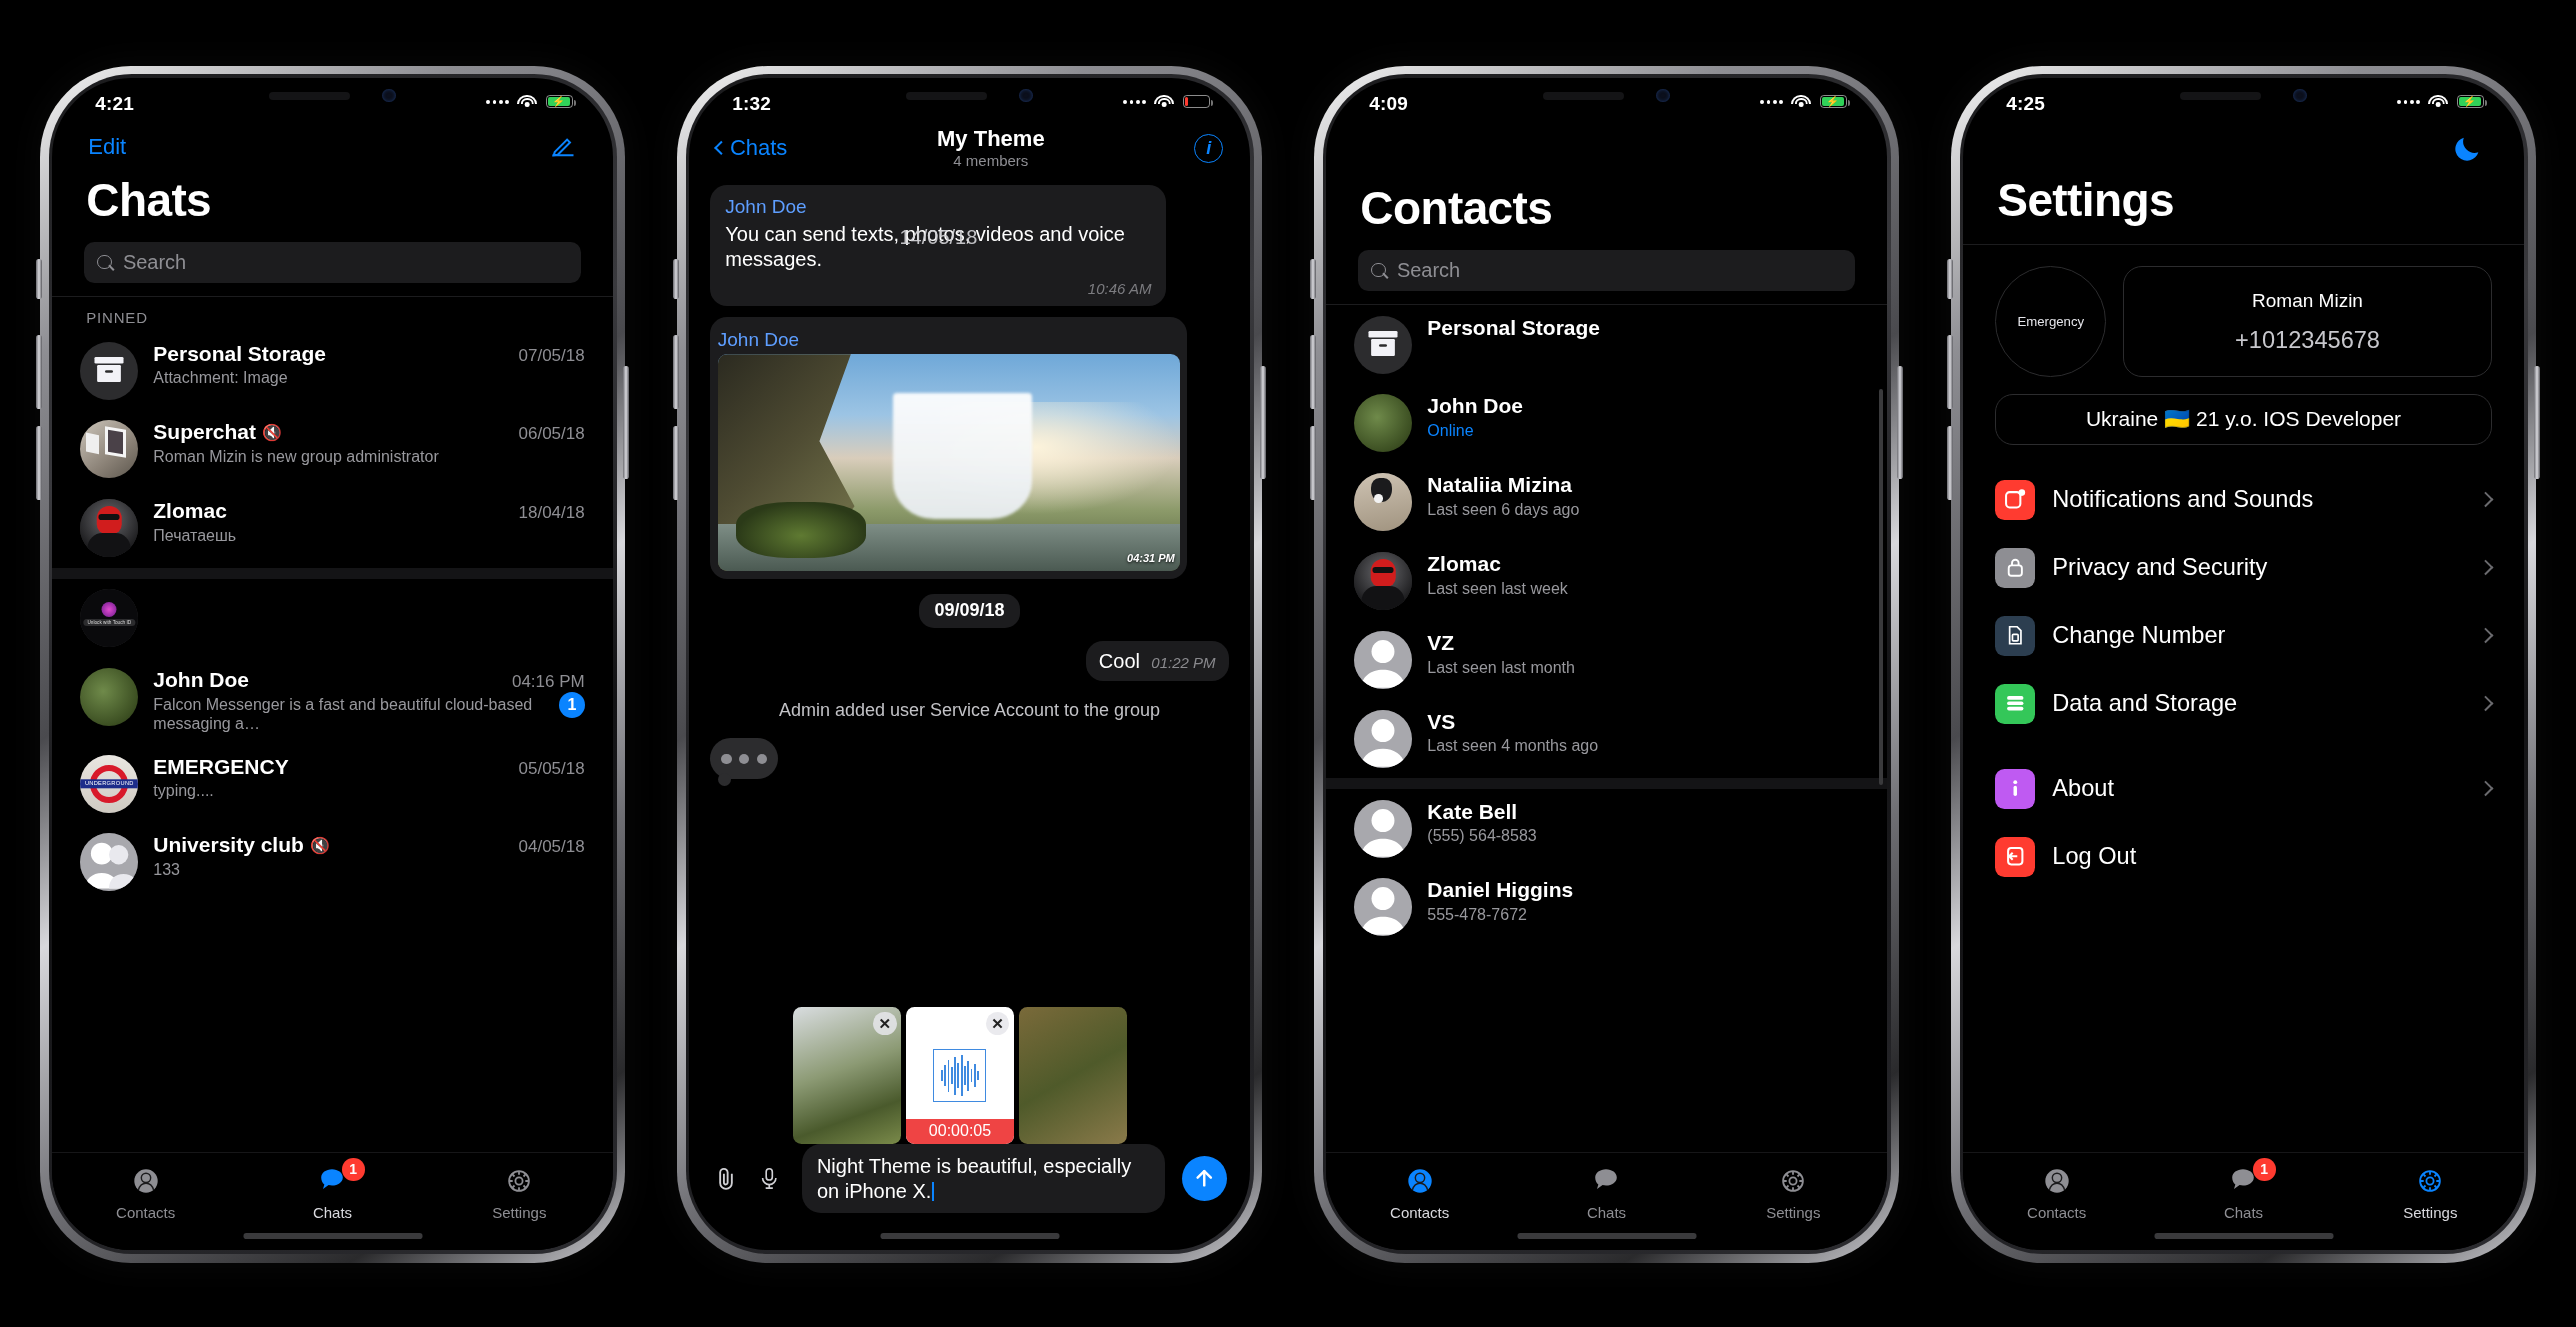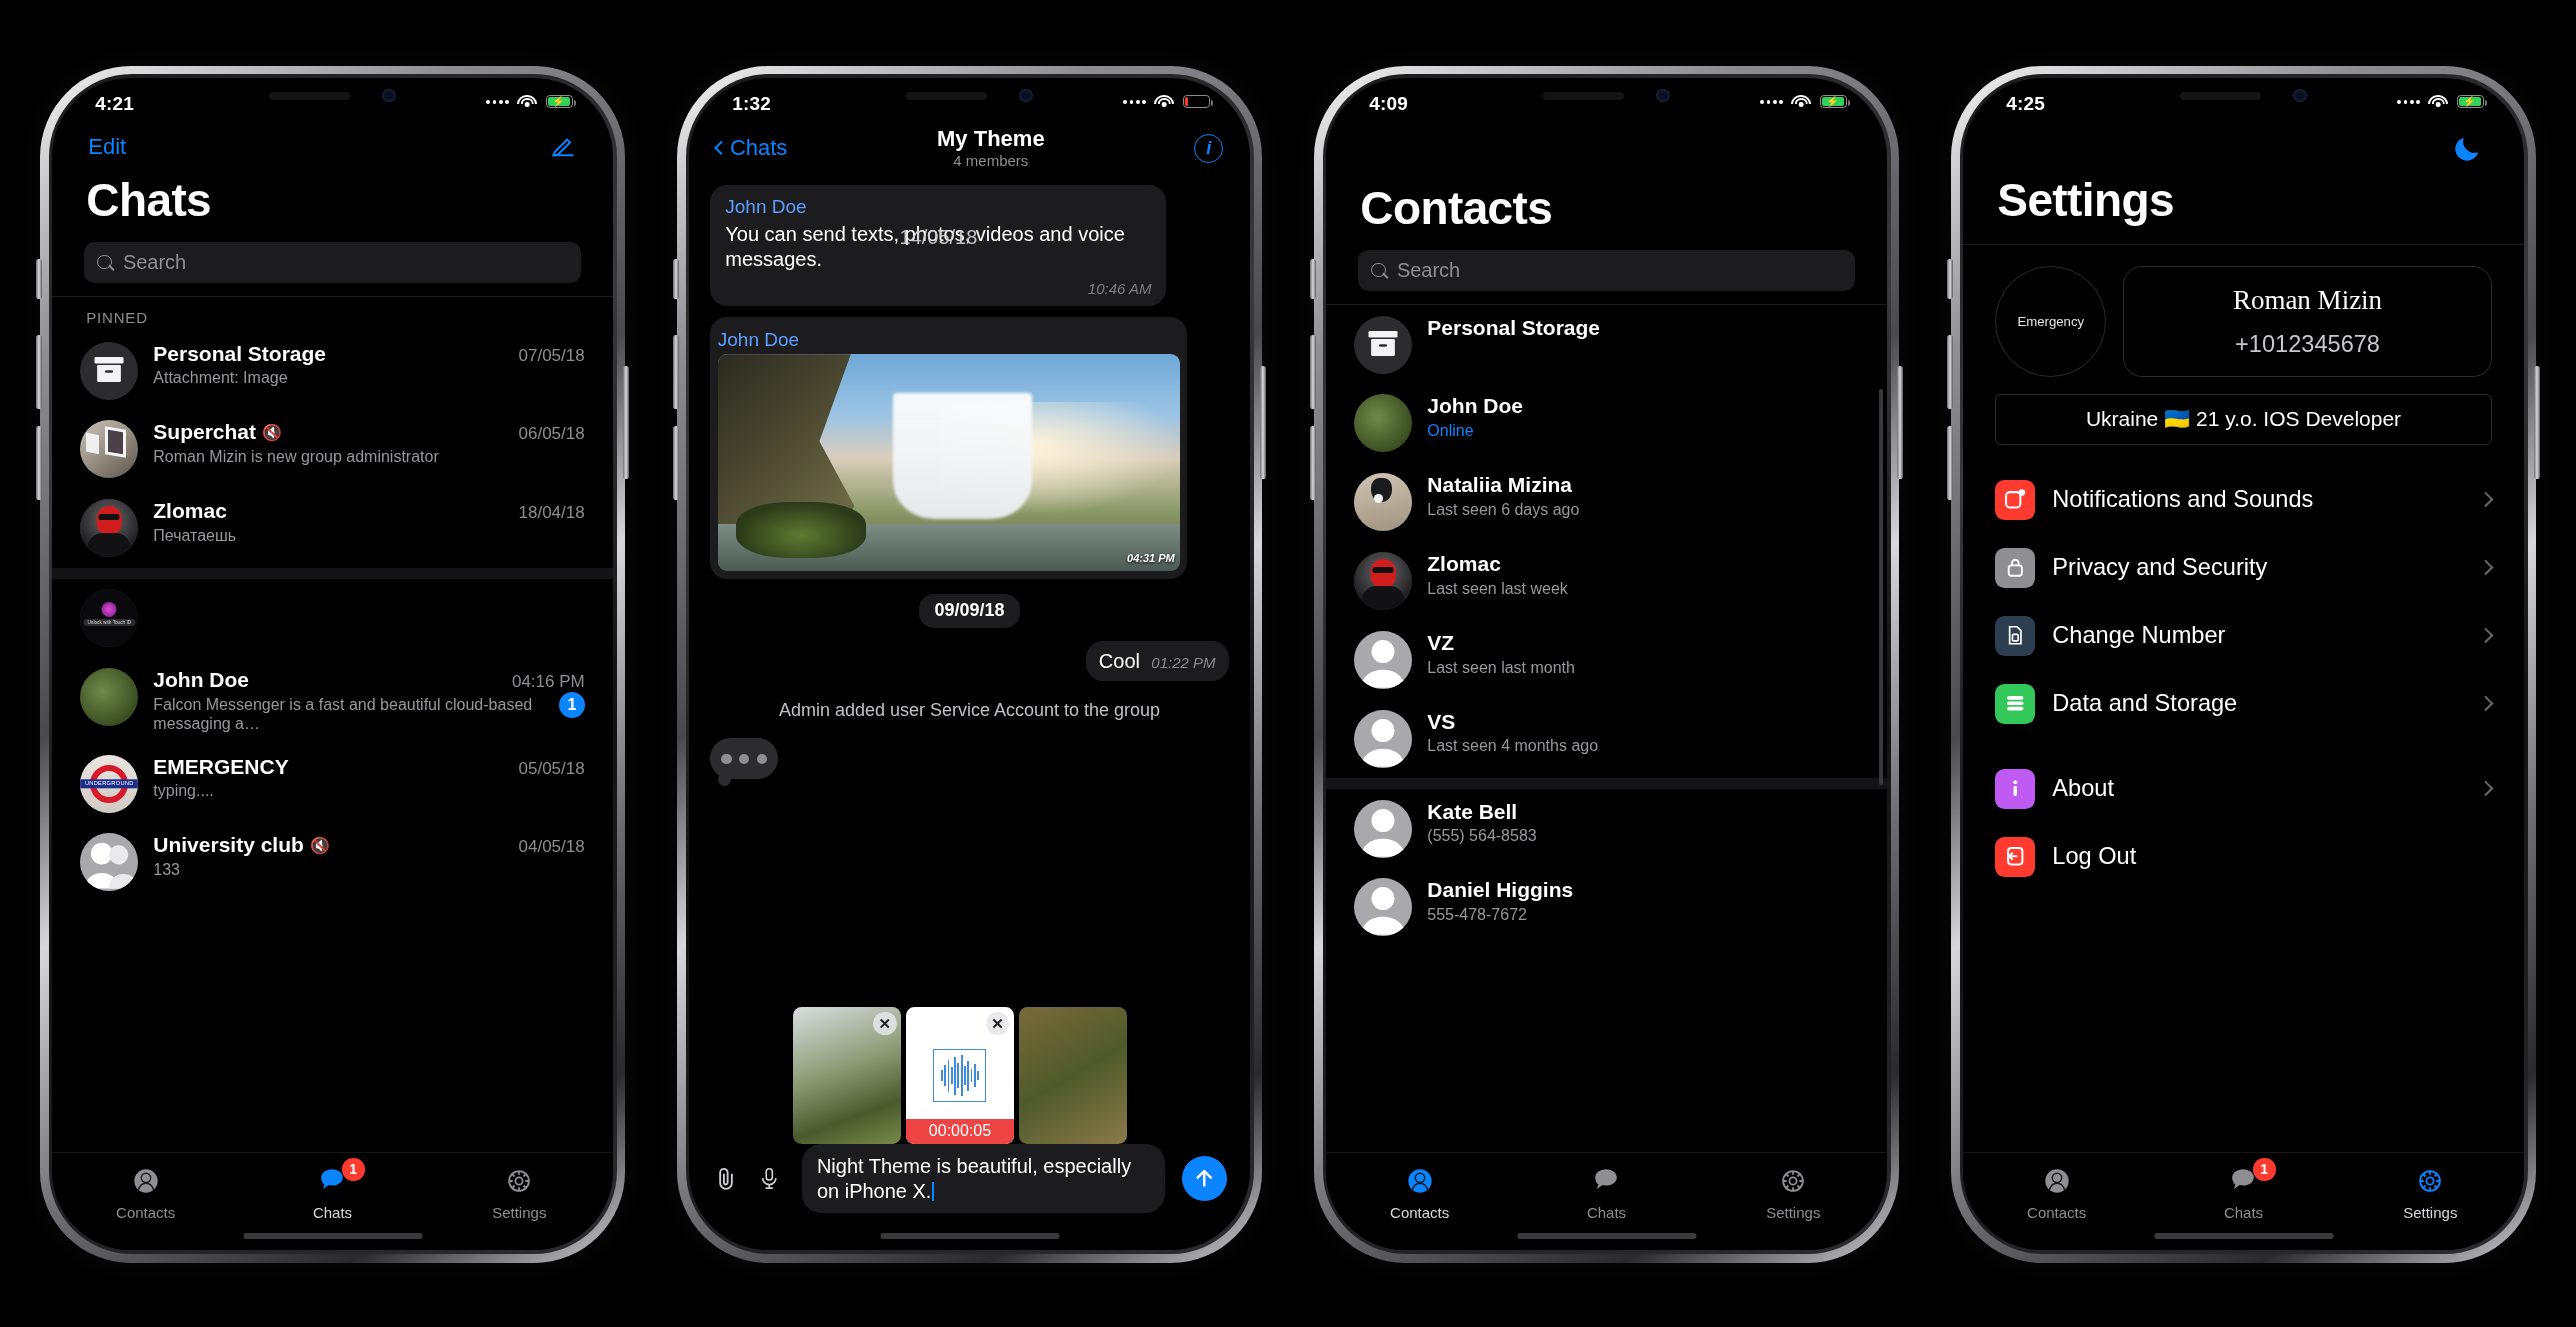--- a/index.html
+++ b/index.html
@@ -176,23 +176,23 @@
   .inputbox { flex:1 1 auto; background:#1c1c1e; border-radius:19px; padding:9.4px 15px; font-size:20px; line-height:1.25; }
   .caret { display:inline-block; width:1.9px; height:19px; background:#0a84ff; vertical-align:-2.8px; margin-left:0.9px;}
   .sendbtn { width:45px; height:45px; border-radius:50%; background:#0a84ff; flex:0 0 auto; display:flex; align-items:center; justify-content:center; }
 
   
   .profilerow { display:flex; gap:17px; padding: 21px 32px 0 32px; align-items:stretch; }
   .emergency { width:111px; height:111px; border-radius:50%; border:0.9px solid #2c2c2e; display:flex; align-items:center; justify-content:center;
                font-size:13.2px; color:#e5e5ea; }
   .namecard { flex:1 1 auto; border:0.9px solid #2c2c2e; border-radius:19px; display:flex; flex-direction:column;
               align-items:center; justify-content:center; gap:15px; padding:13.2px 9.4px; }
-  .namecard .nm { font-size:27px;font-family:Liberation Serif, serif; }
+  .namecard .nm { font-size:19px; }
   .namecard .ph { font-size:23.6px; color:#c7c7cc; }
-  .biocard { margin: 17px 32px 0 32px; border:0.9px solid #2c2c2e; border-radius:6px; padding:12.3px 9.4px; text-align:center; font-size:21px; }
+  .biocard { margin: 17px 32px 0 32px; border:0.9px solid #2c2c2e; border-radius:18px; padding:12.3px 9.4px; text-align:center; font-size:21px; }
   .setrow { display:flex; align-items:center; gap:17px; padding: 14px 32px; }
   .seticon { width:40px; height:40px; border-radius:9.4px; flex:0 0 auto; display:flex; align-items:center; justify-content:center; }
   .setlabel { flex:1 1 auto; font-size:23.6px; }
   .chev { width:11.3px; height:11.3px; border-right:2.8px solid #6a6a6e; border-top:2.8px solid #6a6a6e; transform:rotate(45deg); flex:0 0 auto;}
   .moon { position:absolute; right:41px; top:55px; width:32px; height:32px; z-index:25;}
 
   .tabbadge { position:absolute; top:-4.7px; right:calc(50% - 32px); background:#ff3b30; color:#fff; font-size:14px; font-weight:600;
               min-width:22.6px; height:22.6px; border-radius:11.3px; display:flex; align-items:center; justify-content:center; padding:0 5.7px;}
   .scrollind { position:absolute; right:3.8px; width:3.8px; border-radius:1.9px; background:#3a3a3c; }
   .av-img { width:100%; height:100%; }

